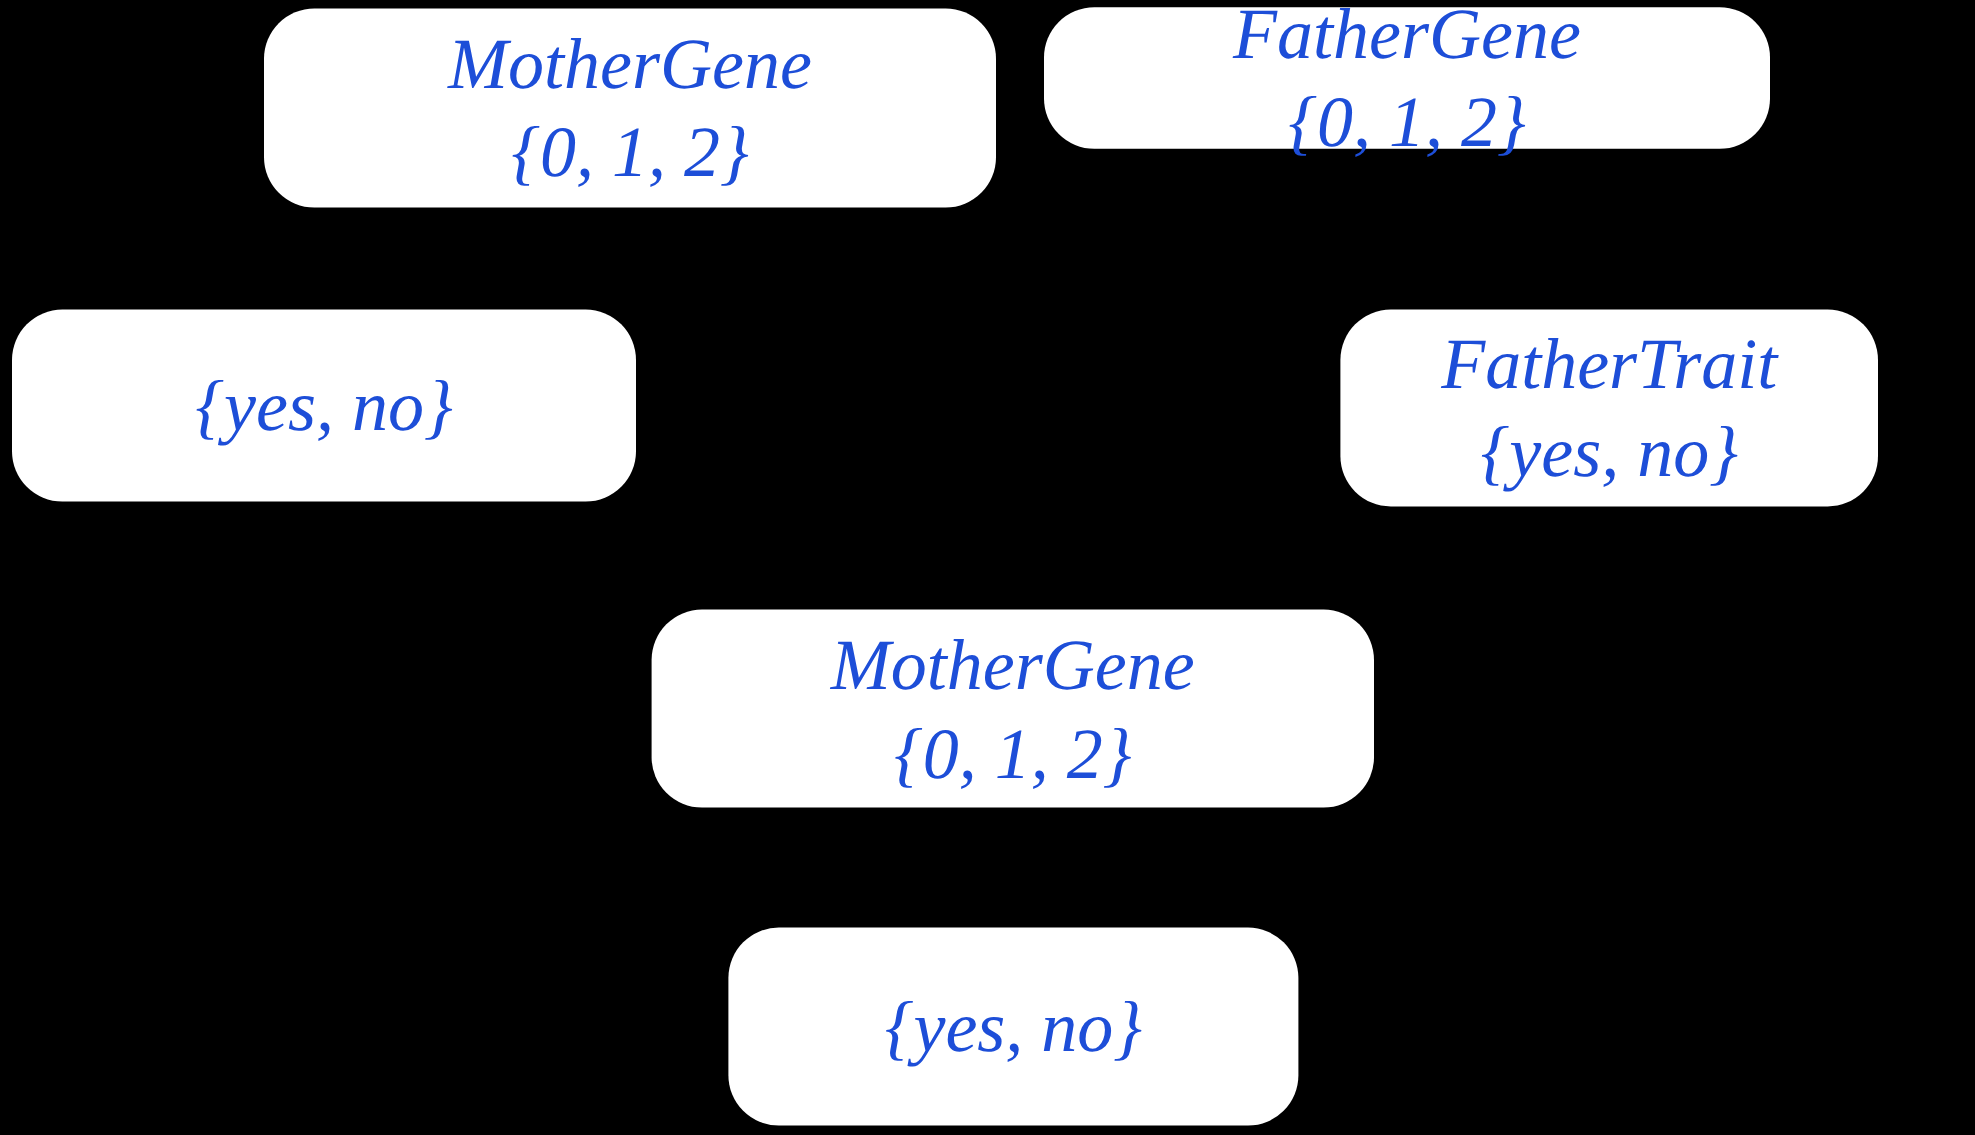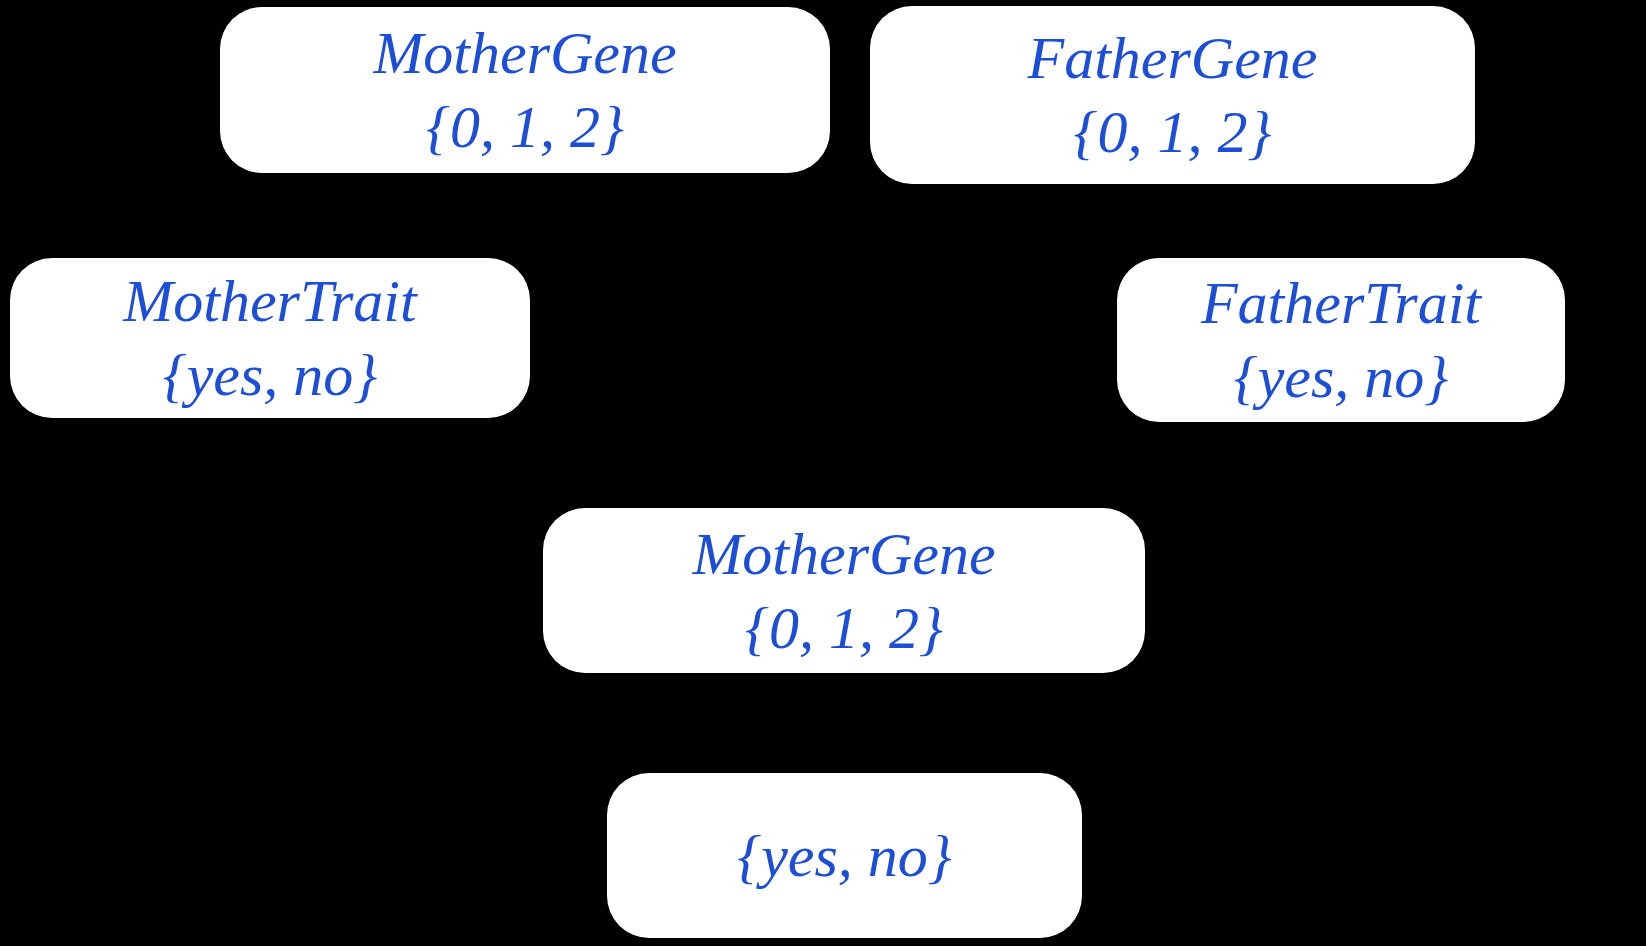--- a/index.html
+++ b/index.html
@@ -36,26 +36,25 @@
   }
 </style>
 </head>
 <body>
 
 <div id="canvas" style="width: 1646px; height: 946px; background: rgb(0, 0, 0);">
     <div class="node" style="left: 220px; top: 7px; width: 610px; height: 166px; background: rgb(255, 255, 255); color: rgb(0, 0, 0);">
       <span class="node-title">MotherGene</span>
       <span class="node-domain">{0, 1, 2}</span>
     </div>
-    <div class="node" style="left: 870px; top: 6px; width: 605px; height: 178px; background: rgb(255, 255, 255); color: rgb(0, 0, 0);">
+    <div class="node" style="left: 870px; top: 6px; width: 605px; height: 118px; background: rgb(255, 255, 255); color: rgb(0, 0, 0);">
       <span class="node-title">FatherGene</span>
       <span class="node-domain">{0, 1, 2}</span>
     </div>
     <div class="node" style="left: 10px; top: 258px; width: 520px; height: 160px; background: rgb(255, 255, 255); color: rgb(0, 0, 0);">
-      <span class="node-title">MotherTrait</span>
       <span class="node-domain">{yes, no}</span>
     </div>
     <div class="node" style="left: 1117px; top: 258px; width: 448px; height: 164px; background: rgb(255, 255, 255); color: rgb(0, 0, 0);">
       <span class="node-title">FatherTrait</span>
       <span class="node-domain">{yes, no}</span>
     </div>
     <div class="node" style="left: 543px; top: 508px; width: 602px; height: 165px; background: rgb(255, 255, 255); color: rgb(0, 0, 0);">
       <span class="node-title">MotherGene</span>
       <span class="node-domain">{0, 1, 2}</span>
     </div>

